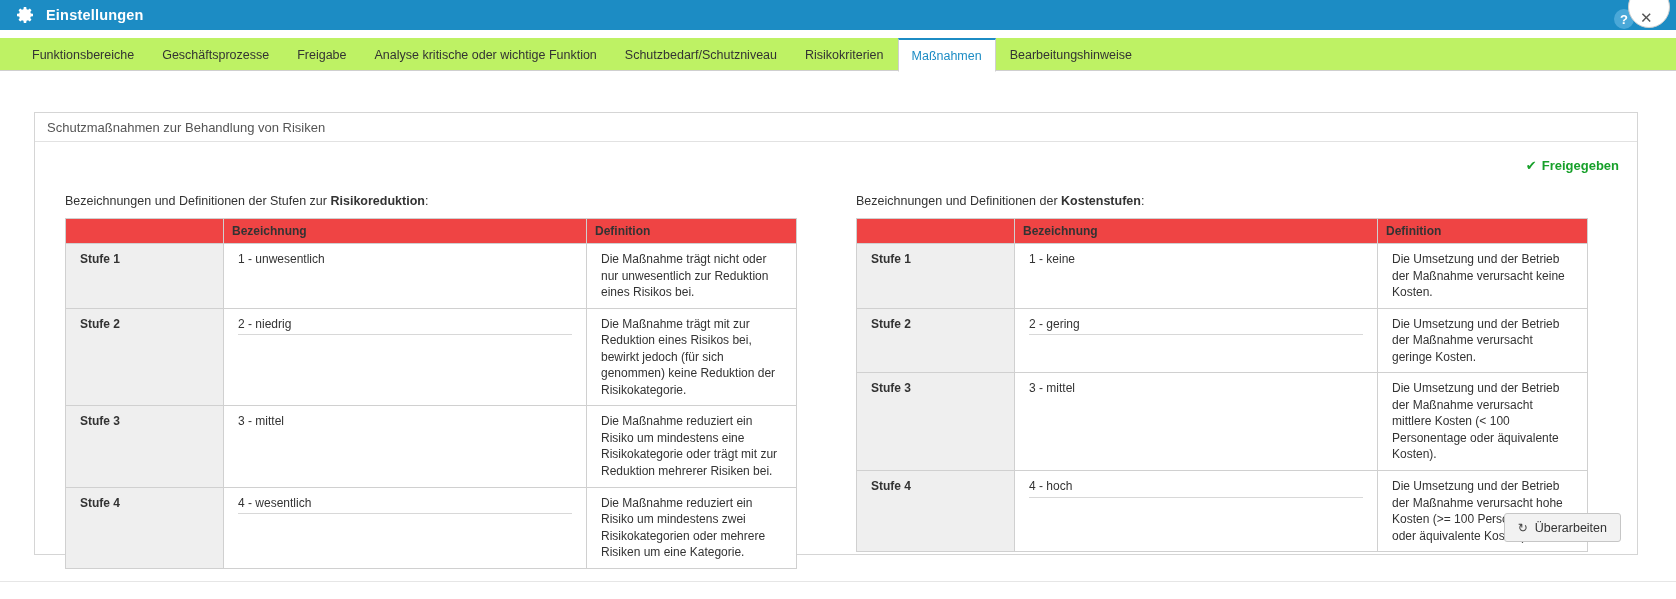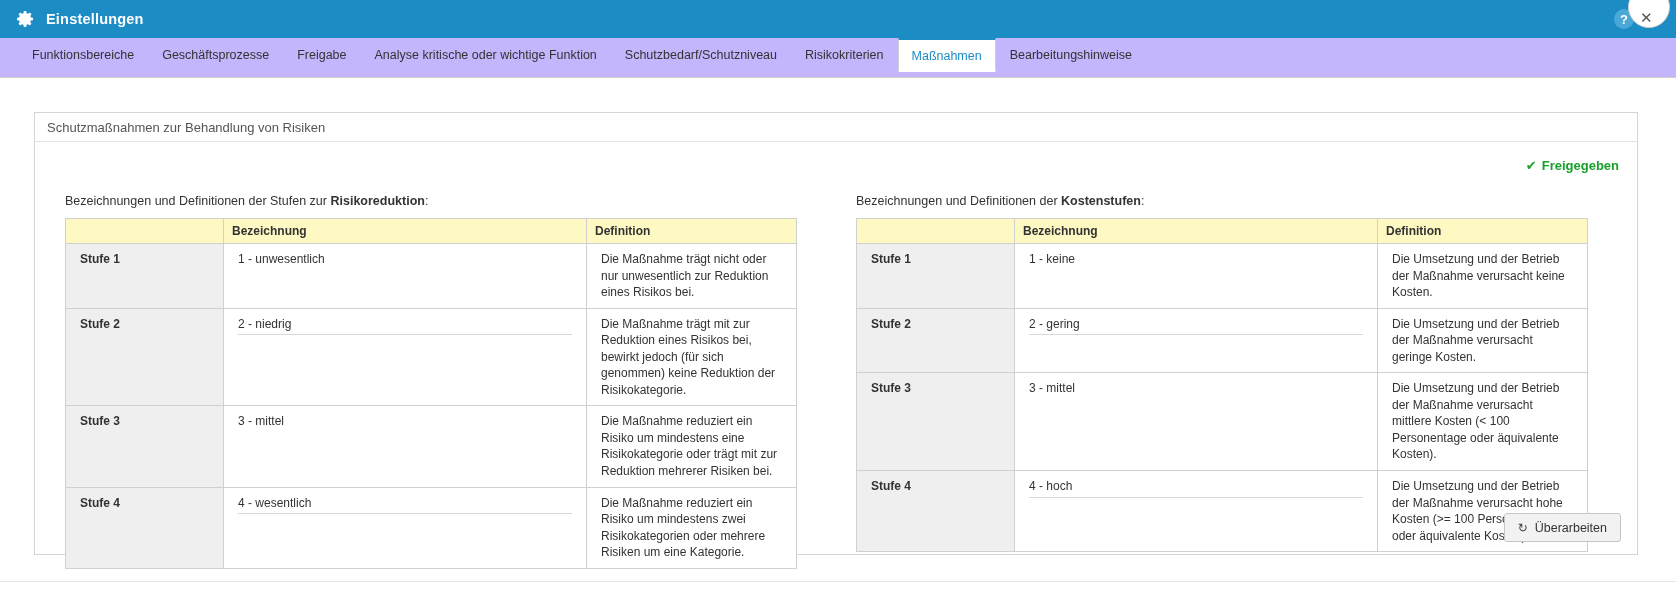--- a/index.html
+++ b/index.html
@@ -14,21 +14,21 @@
     height: 599px;
     background: #ffffff;
     overflow: hidden;
   }
 
   
   .titlebar {
     position: absolute;
     left: 0; top: 0;
     width: 1676px;
-    height: 38px;
+    height: 30px;
     background: #1c8cc4;
     display: flex;
     align-items: center;
   }
   .titlebar .gear {
     margin-left: 14px;
     width: 22px; height: 22px;
     display: flex; align-items: center; justify-content: center;
     color: #ffffff;
     font-size: 21px;
@@ -68,23 +68,23 @@
     font-size: 15px;
     color: #555;
     line-height: 1;
   }
 
   
   .tabbar {
     position: absolute;
     left: 0; top: 38px;
     width: 1676px;
-    height: 40px;
+    height: 33px;
     border-bottom: 1px solid #cfcfcf;
-    background: #c4b5fd;
+    background: #bef264;
     box-sizing: border-box;
   }
   .tabs {
     position: absolute;
     left: 18px; top: 0;
     display: flex;
     align-items: flex-end;
     height: 33px;
   }
   .tab {
@@ -171,21 +171,21 @@
 
   table.grid {
     border-collapse: collapse;
     table-layout: fixed;
     border: 1px solid #d0d0d0;
   }
   table.grid.left-grid  { width: 731px; }
   table.grid.right-grid { width: 731px; }
 
   table.grid th {
-    background: #fef9c3;
+    background: #ef4444;
     border: 1px solid #d0d0d0;
     font-size: 12px;
     font-weight: bold;
     color: #333333;
     text-align: left;
     padding: 5px 8px;
     height: 21px;
     box-sizing: border-box;
   }
   table.grid td {

